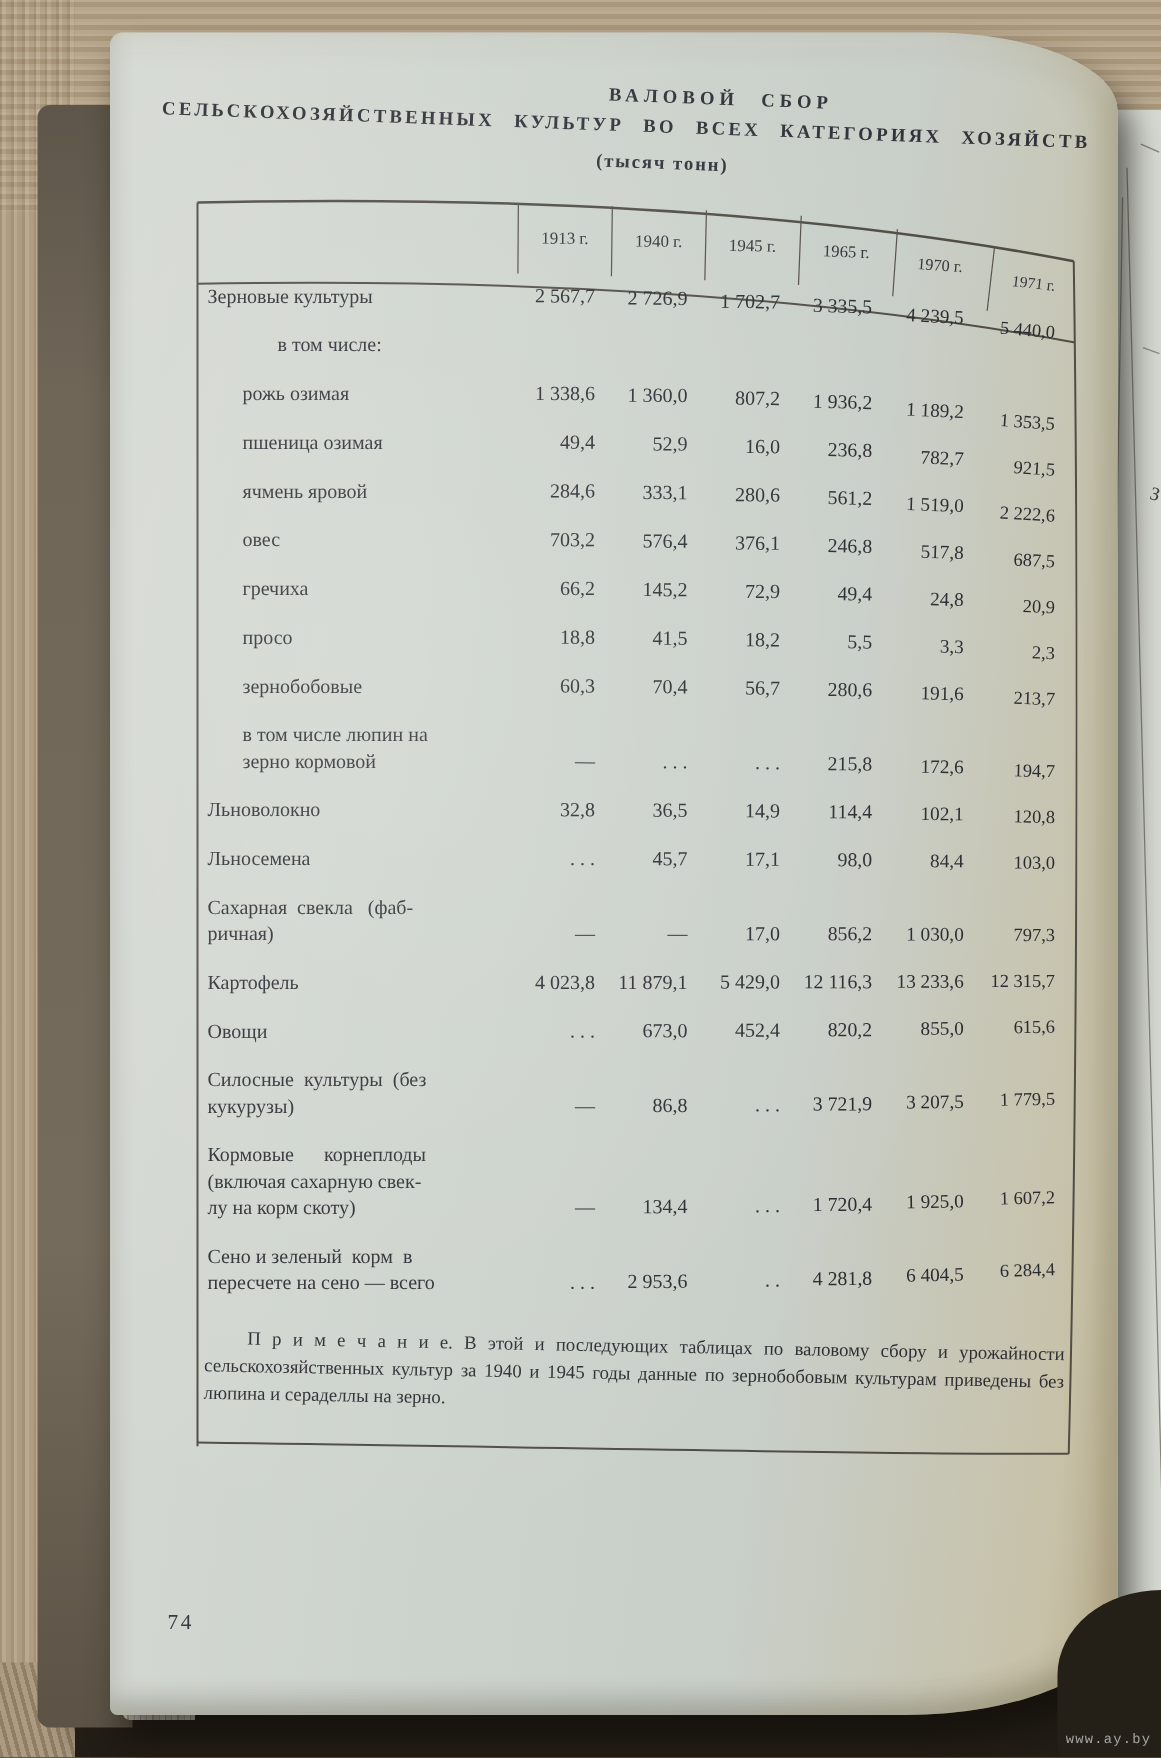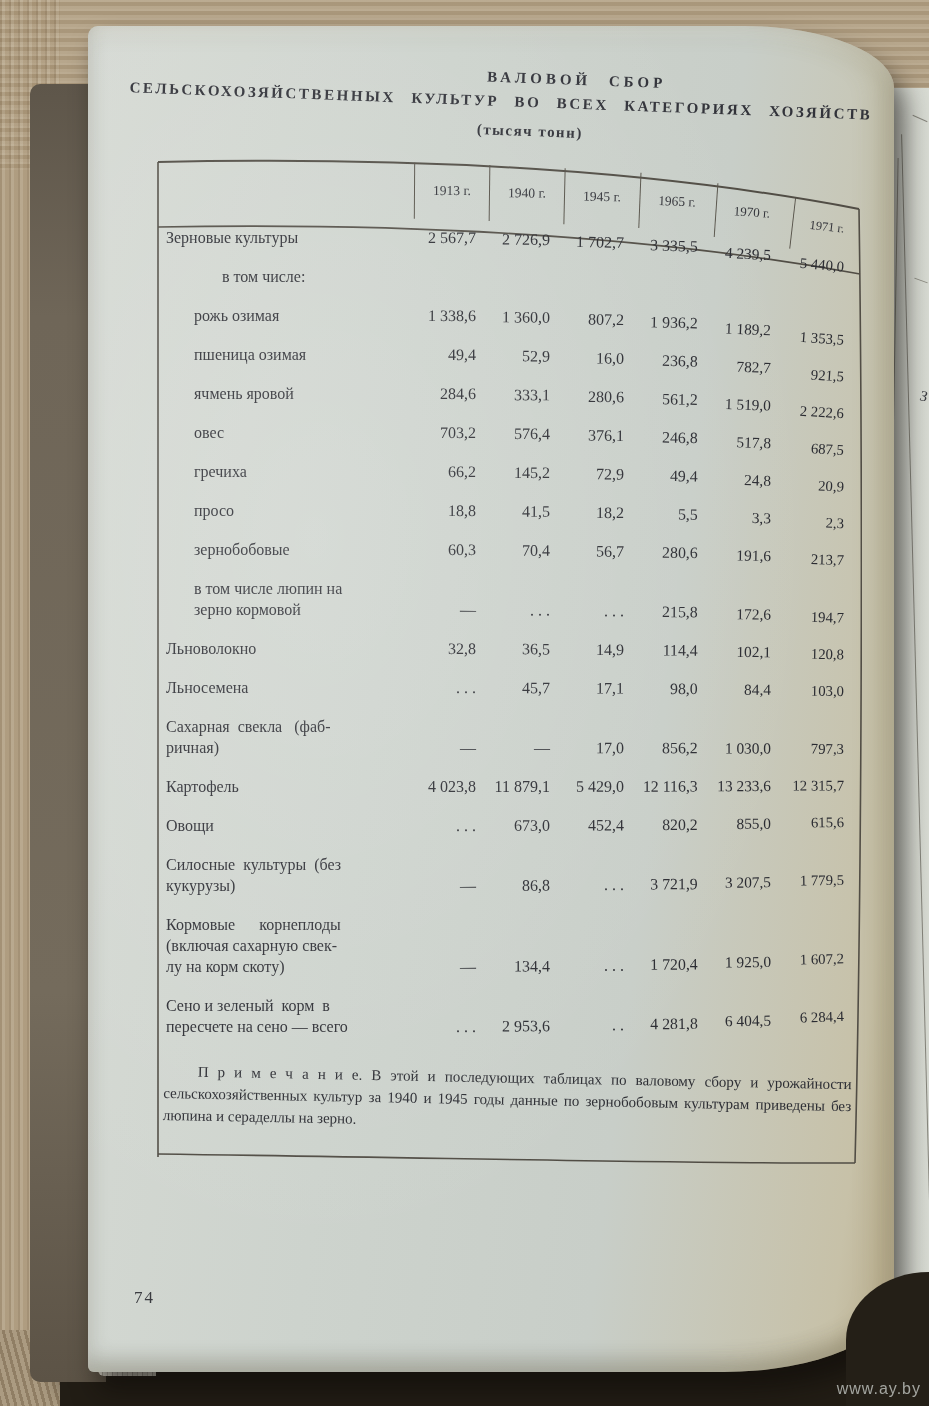--- a/index.html
+++ b/index.html
@@ -66,22 +66,22 @@
     transform:translateY(calc(var(--dy)*var(--k))) rotate(calc(var(--rr)*var(--k))) scale(var(--sc));}
   .c0{--dy:0px;--rr:0.3deg;--sc:1;}
   .c1{--dy:2px;--rr:0.6deg;--sc:1;}
   .c2{--dy:5px;--rr:1.1deg;--sc:1;}
   .c3{--dy:9px;--rr:1.9deg;--sc:.99;}
   .c4{--dy:18px;--rr:3.3deg;--sc:.96;}
   .c5{--dy:30px;--rr:5.5deg;--sc:.92;}
   .note{margin:14px 10px 0 8px;font-size:15px;line-height:22px;text-align:justify;
     text-indent:34px;color:#2e2f35;transform:rotate(1.1deg);transform-origin:0 0;}
   .pagenum{position:absolute;left:46px;top:1262px;font-size:17px;letter-spacing:2px;color:#3a3b40;}
-  .watermark{position:absolute;right:8px;bottom:8px;font-family:Liberation Sans, sans-serif;
-    font-size:16px;color:rgba(205,210,205,.75);letter-spacing:1px;}
+  .watermark{position:absolute;right:8px;bottom:8px;font-family:Liberation Mono, monospace;
+    font-size:11px;color:rgba(205,210,205,.75);letter-spacing:1px;}
 </style>
 </head>
 <body>
 
 <div class="scene">
   <div class="wood-top"></div>
   <div class="wood-left"></div>
   <div class="wood-bl"></div>
   <div class="bottom-dark"></div>
 

